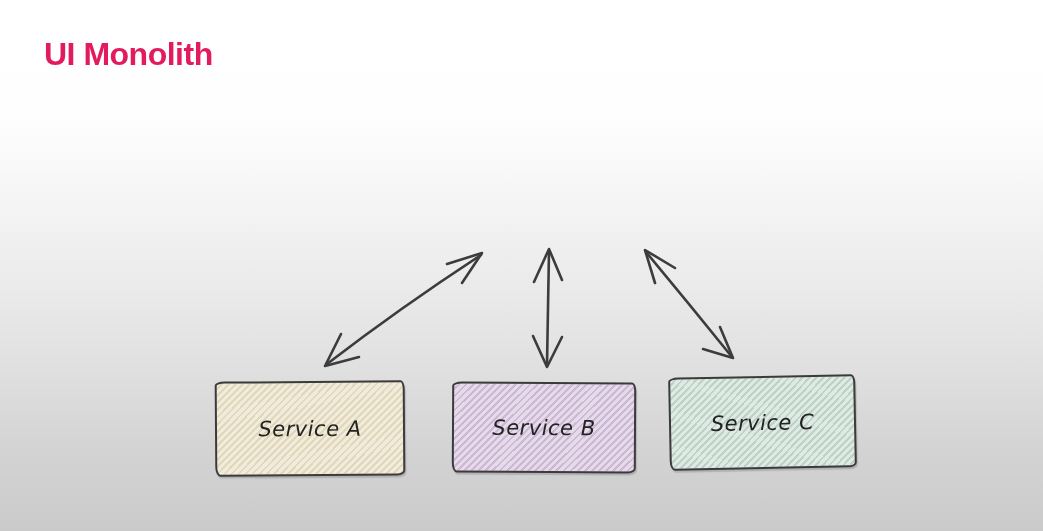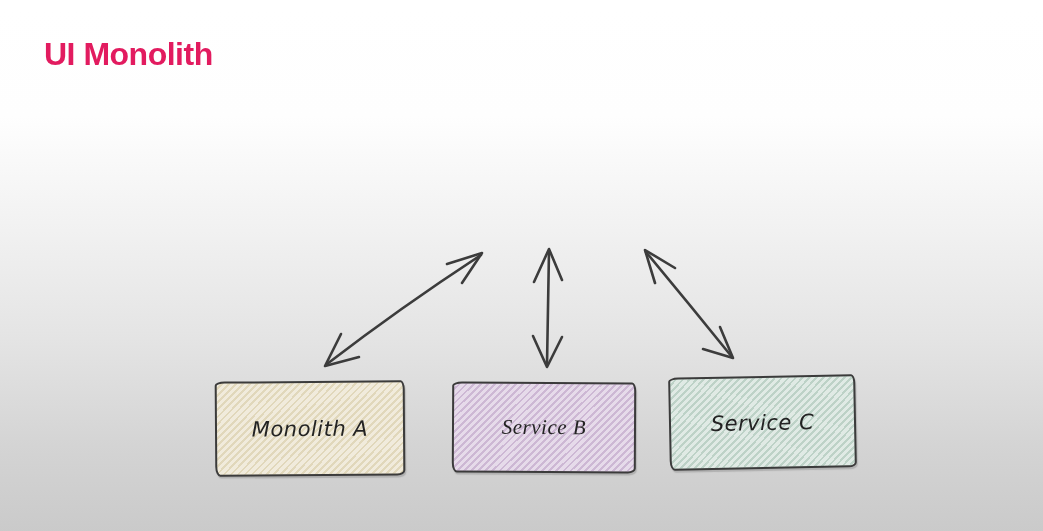--- a/index.html
+++ b/index.html
@@ -65,21 +65,20 @@
       #e9e1c9;
   }
   .node-service-b {
     left: 452px; top: 372px; width: 180px; height: 87px;
     transform: rotate(0.3deg);
     background:
       repeating-linear-gradient(135deg,
         rgba(255,255,255,0.35) 0px, rgba(255,255,255,0.35) 3px,
         rgba(169,138,180,0.25) 3px, rgba(169,138,180,0.25) 5px),
       #d9c7df;
-    font-family: Liberation Serif, serif;
   }
   .node-service-c {
     left: 669px; top: 366px; width: 183px; height: 89px;
     transform: rotate(-1.1deg);
     background:
       repeating-linear-gradient(135deg,
         rgba(255,255,255,0.4) 0px, rgba(255,255,255,0.4) 3px,
         rgba(148,180,163,0.25) 3px, rgba(148,180,163,0.25) 5px),
       #cbdcd3;
   }
@@ -120,21 +119,21 @@
 
     <g>
       <path class="edge" d="M 646 242 Q 690 295 732 347"></path>
       <path class="edge" d="M 675 258 L 645 240 L 655 273"></path>
       <path class="edge" d="M 720 317 L 733 348 L 703 339"></path>
     </g>
   </svg>
 
 
   <div class="node node-service-a">
-    <span>Monolith A</span>
+    <span>Service A</span>
   </div>
 
   <div class="node node-service-b">
     <span>Service B</span>
   </div>
 
   <div class="node node-service-c">
     <span>Service C</span>
   </div>
 

